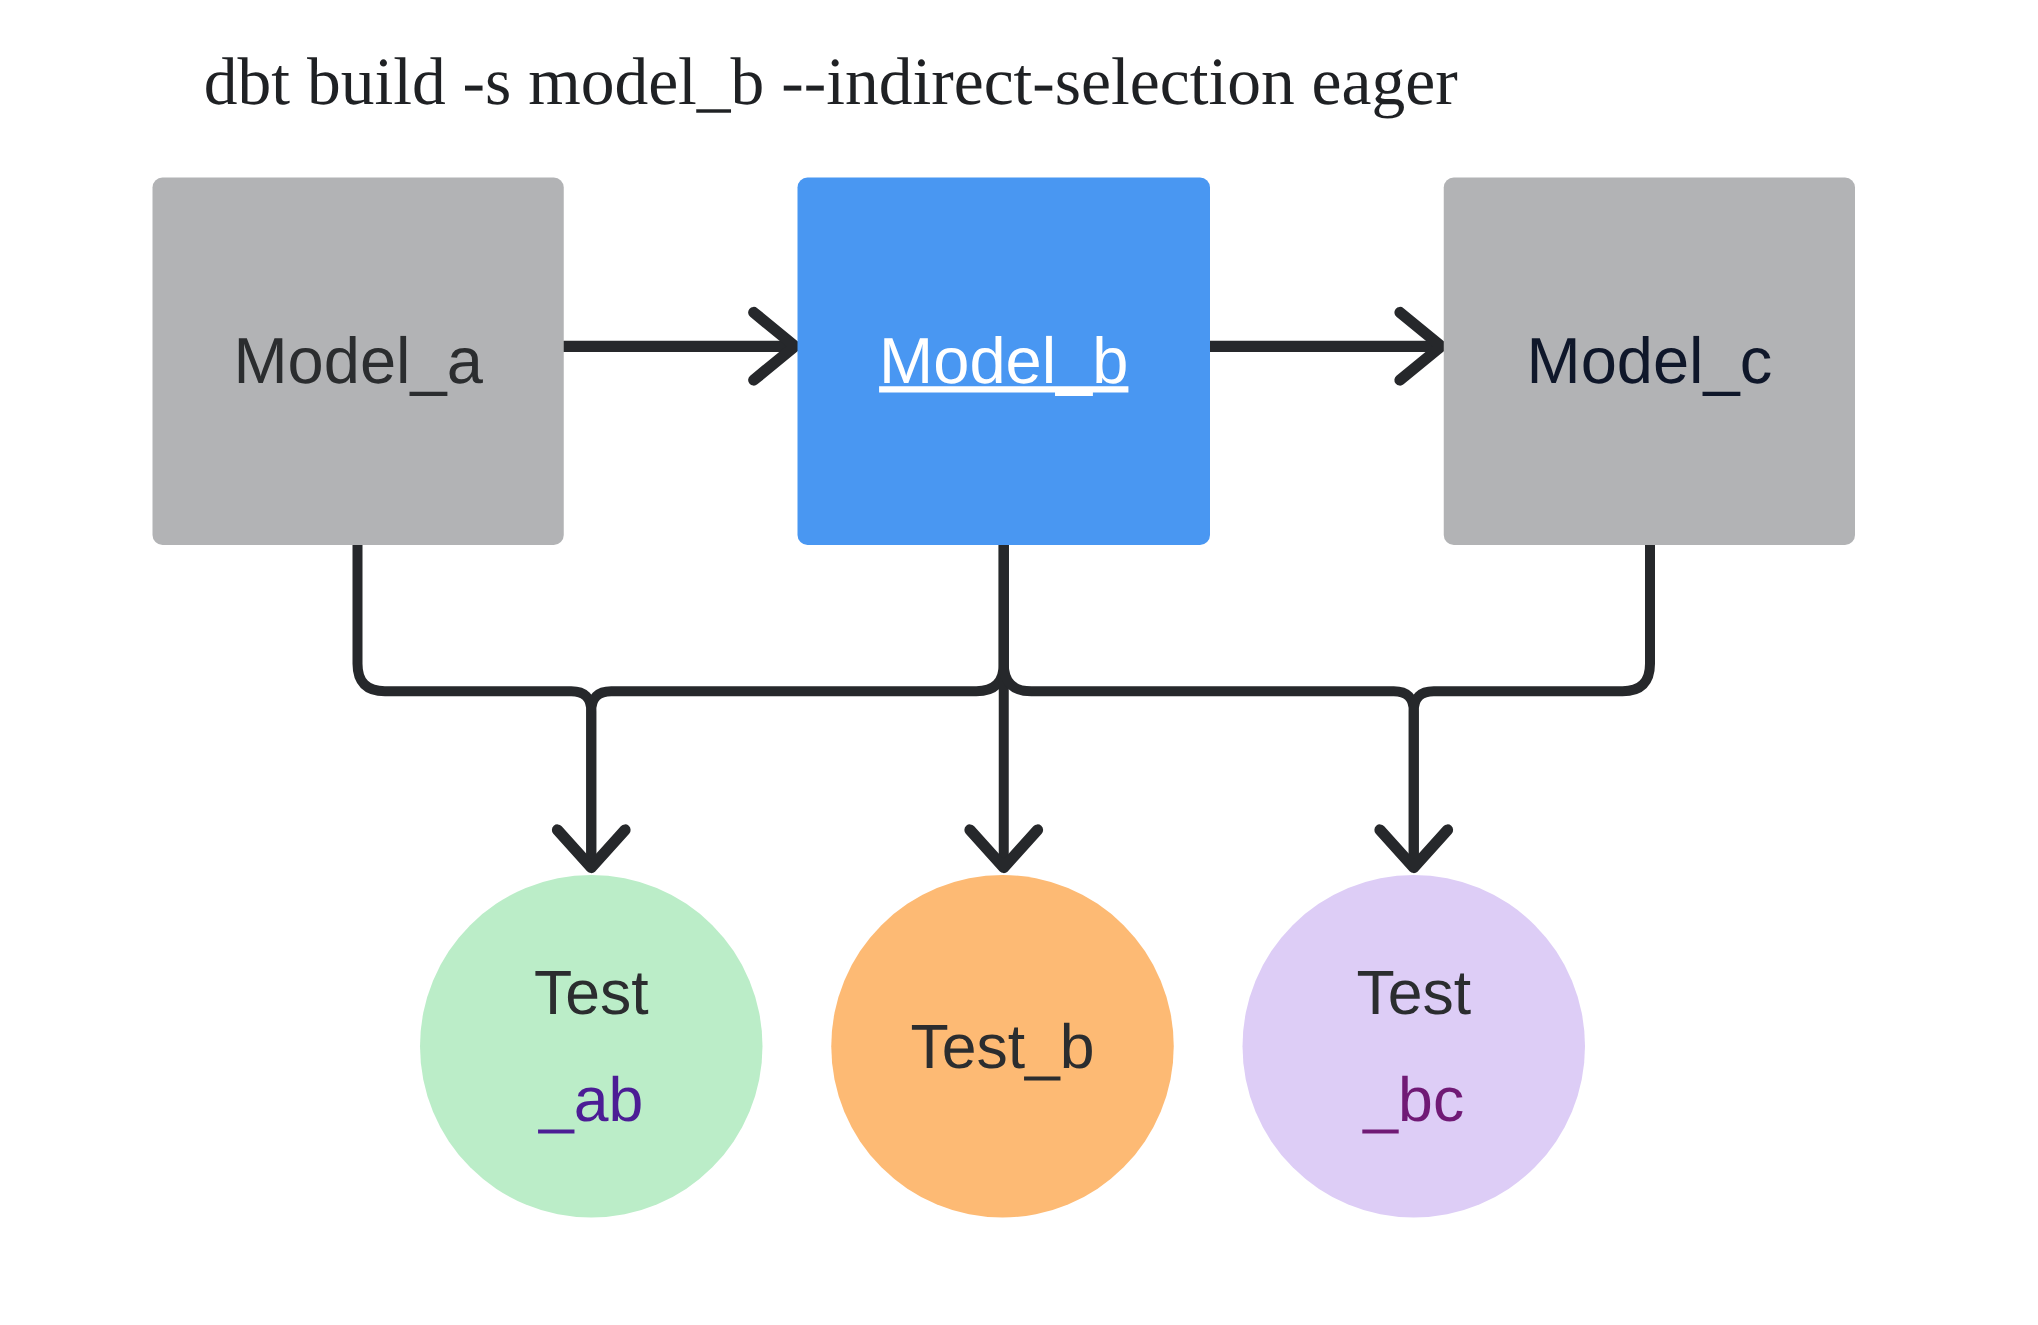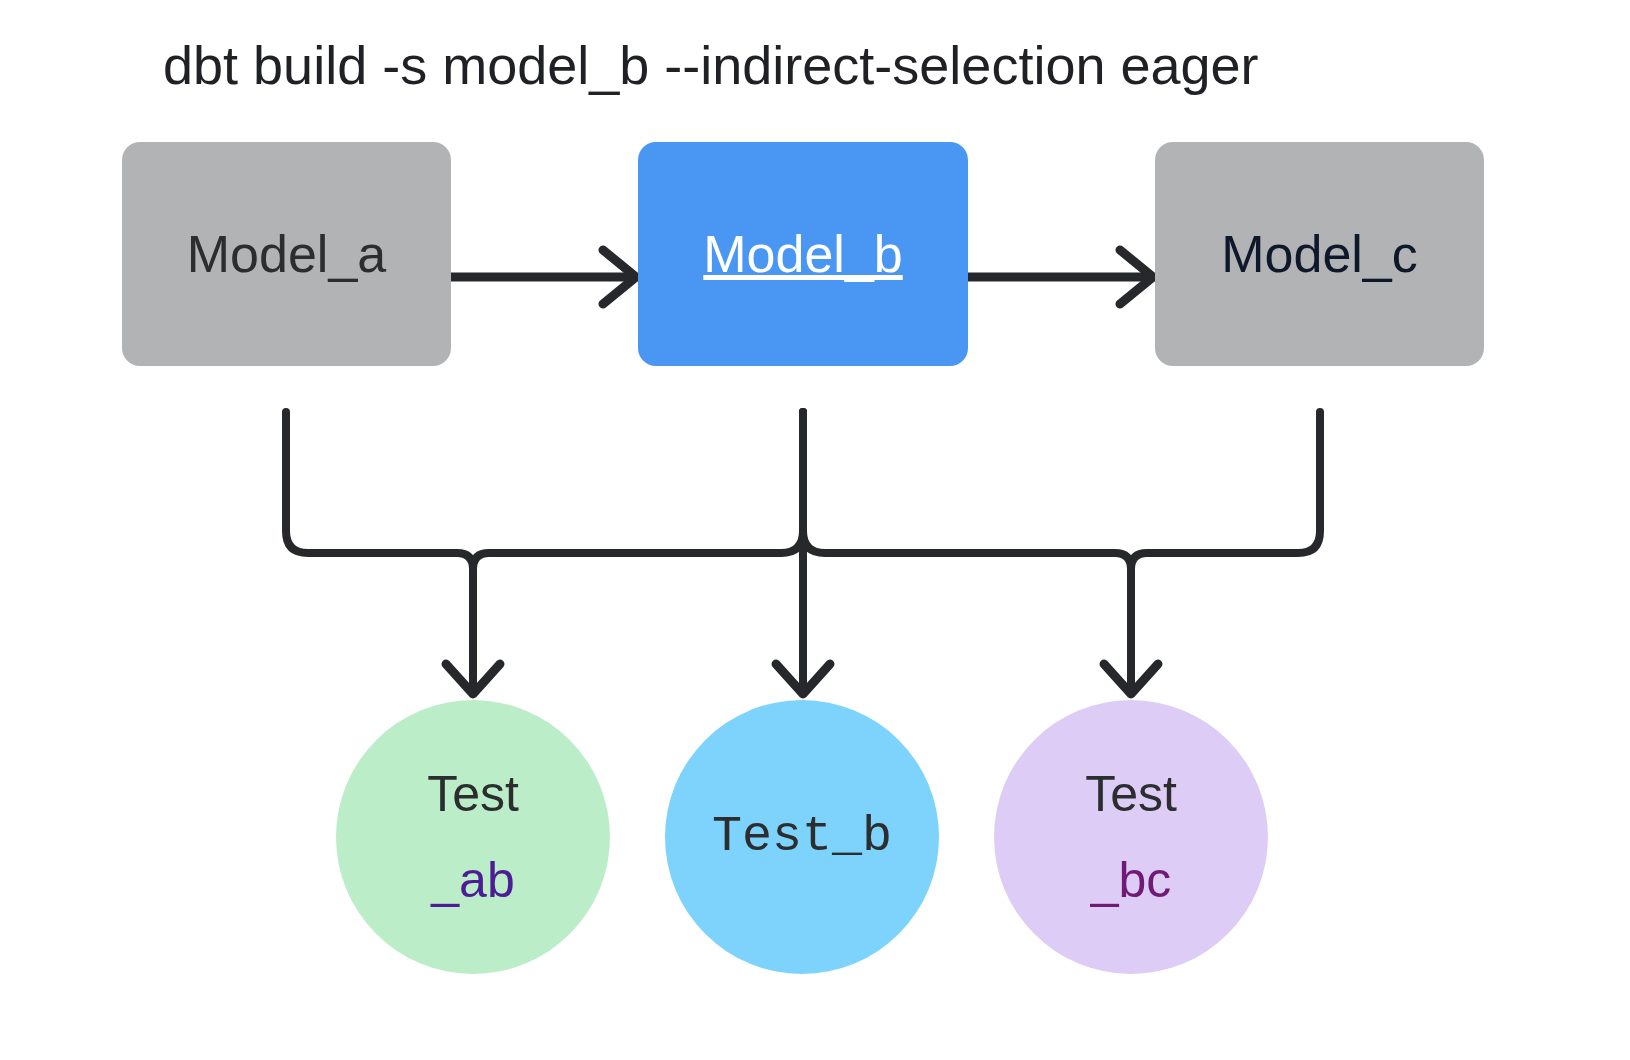--- a/index.html
+++ b/index.html
@@ -13,32 +13,33 @@
   }
   .title {
     position: absolute;
     left: 163px;
     top: 34px;
     font-size: 54px;
     font-weight: 500;
     letter-spacing: 0px;
     color: #1f2124;
     white-space: nowrap;
+    font-family: Liberation Serif, serif;
   }
   svg.edges {
     position: absolute;
     left: 0; top: 0;
     width: 1630px;
     height: 1060px;
   }
   .model {
     position: absolute;
     top: 142px;
-    height: 224px;
-    border-radius: 18px;
+    height: 294px;
+    border-radius: 8px;
     display: flex;
     align-items: center;
     justify-content: center;
     font-size: 52px;
     color: #2b2d2f;
     box-sizing: border-box;
   }
   .model-a { left: 122px;  width: 329px; }
   .model-b { left: 638px;  width: 330px; }
   .model-c { left: 1155px; width: 329px; }
@@ -94,21 +95,21 @@
 
   <div class="model model-c" style="background-color: rgb(178, 179, 181);">
     <span style="color: #0f172a;">Model_c</span>
   </div>
 
   <div class="test test-ab" style="background-color: rgb(187, 237, 200);">
     <span style="color: rgb(43, 45, 47);">Test</span>
     <span style="color: #4c1d95;">_ab</span>
   </div>
 
-  <div class="test test-b" style="background-color: #7dd3fc; font-family: Liberation Mono, monospace;">
+  <div class="test test-b" style="background-color: #fdba74;">
     <span style="color: rgb(43, 45, 47);">Test_b</span>
     <span style="color: rgb(43, 45, 47);"></span>
   </div>
 
   <div class="test test-bc" style="background-color: rgb(221, 205, 246);">
     <span style="color: rgb(43, 45, 47);">Test</span>
     <span style="color: #701a75;">_bc</span>
   </div>
 
 </div>

